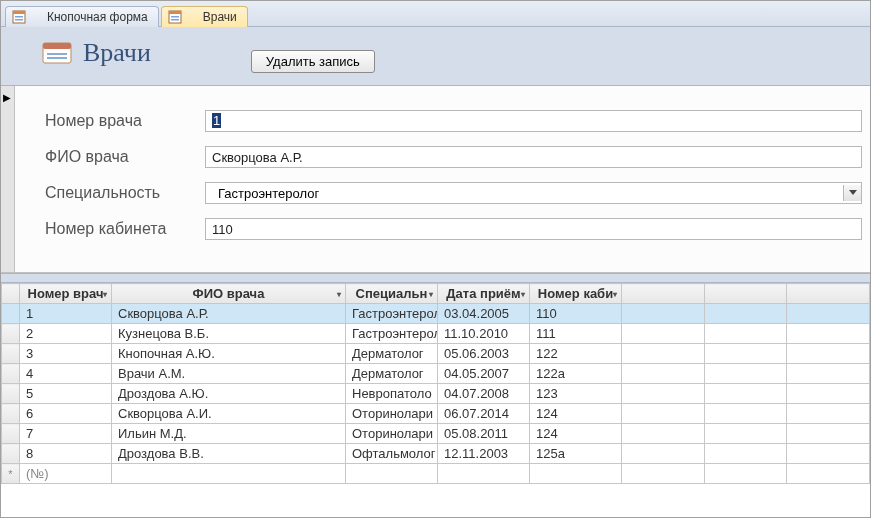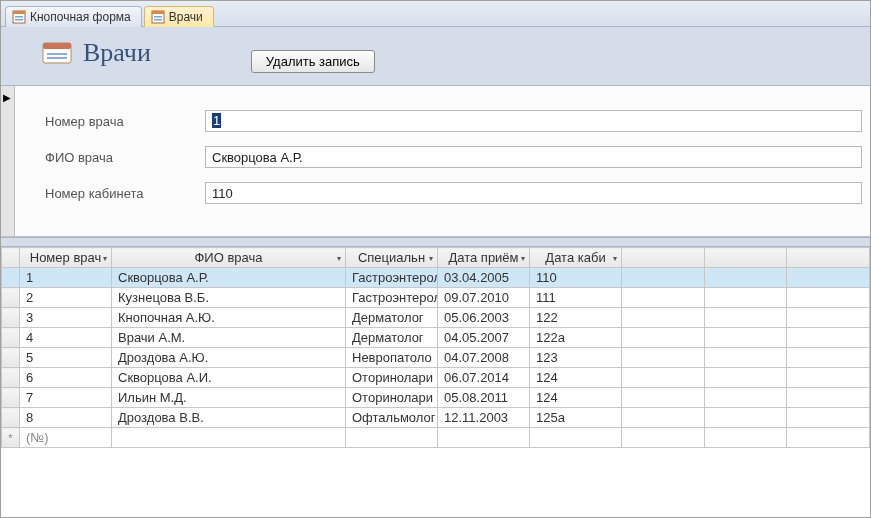--- a/index.html
+++ b/index.html
@@ -18,21 +18,21 @@
     display: flex;
     align-items: flex-end;
     height: 26px;
     background: linear-gradient(#e8edf5, #d8e0ec);
     border-bottom: 1px solid #a9b6ca;
     padding-left: 4px;
   }
   .tab {
     display: flex;
     align-items: center;
-    gap: 4px;
+    gap: 21px;
     padding: 3px 10px 3px 6px;
     margin-right: 2px;
     border: 1px solid #a9b6ca;
     border-bottom: none;
     border-radius: 4px 4px 0 0;
     background: linear-gradient(#f3f6fb, #dde4ef);
     font-size: 12px;
     color: #333;
     cursor: pointer;
     position: relative;
@@ -95,21 +95,21 @@
     padding: 24px 8px 18px 30px;
   }
   .field-row {
     display: flex;
     align-items: center;
     margin-bottom: 14px;
   }
   .field-label {
     width: 160px;
     color: #555;
-    font-size: 13px;
+    font-size: 16px;
   }
   .field-input {
     flex: 1;
     height: 22px;
     padding: 2px 6px;
     font-size: 13px;
     border: 1px solid #b8b8b8;
     background: #fff;
     color: #222;
   }
@@ -145,21 +145,21 @@
   .datasheet th, .datasheet td {
     border: 1px solid #c7c7c7;
     padding: 2px 6px;
     text-align: left;
     white-space: nowrap;
     overflow: hidden;
     height: 20px;
   }
   .datasheet th {
     background: linear-gradient(#f5f5f5,#e7e7e7);
-    font-weight: normal;
+    font-weight: bold;
     color: #333;
     position: relative;
     text-align: center;
   }
   .datasheet th .drop {
     position:absolute; right:4px; top:50%; transform:translateY(-50%);
     font-size:8px; color:#555;
   }
   .row-head {
     width: 18px;
@@ -227,20 +227,31 @@
     <span class="marker">▶</span>
   </div>
   <div class="fields">
     <div class="field-row">
       <div class="field-label">Номер врача</div>
       <div class="field-input"><span class="val-selected">1</span></div>
     </div>
     <div class="field-row">
       <div class="field-label">ФИО врача</div>
       <input class="field-input" value="Скворцова А.Р." style="">
+    </div>
+    <div class="field-row">
+      <div class="field-label">Специальность</div>
+      <div class="field-input combo">
+        <input class="combo-text" value="Гастроэнтеролог" style="">
+        <div class="combo-btn">
+          <svg width="8" height="6">
+              <polygon points="0,0 8,0 4,5" fill="#444"></polygon>
+            </svg>
+        </div>
+      </div>
     </div>
     <div class="field-row">
       <div class="field-label">Номер кабинета</div>
       <input class="field-input" value="110" style="">
     </div>
   </div>
 </div>
 
 <div class="divider"></div>
 
@@ -257,21 +268,21 @@
         <col>
         <col>
     </colgroup>
     <thead>
       <tr>
         <th class="row-head"></th>
         <th><span>Номер врач</span><span class="drop">▾</span></th>
         <th><span>ФИО врача</span><span class="drop">▾</span></th>
         <th><span>Специальн</span><span class="drop">▾</span></th>
         <th><span>Дата приём</span><span class="drop">▾</span></th>
-        <th><span>Дата каби</span><span class="drop">▾</span></th>
+        <th><span>Номер каби</span><span class="drop">▾</span></th>
         <th class="col-blank"></th>
         <th class="col-blank"></th>
         <th class="col-blank"></th>
       </tr>
     </thead>
     <tbody id="grid-body">
         <tr class="selected">
           <td class="row-head"></td>
           <td>1</td>
           <td class="col-fio">Скворцова А.Р.</td>
@@ -280,21 +291,21 @@
           <td>110</td>
           <td></td>
           <td></td>
           <td></td>
         </tr>
         <tr>
           <td class="row-head"></td>
           <td>2</td>
           <td class="col-fio">Кузнецова В.Б.</td>
           <td>Гастроэнтерол</td>
-          <td>09.07.2010</td>
+          <td>11.10.2010</td>
           <td>111</td>
           <td></td>
           <td></td>
           <td></td>
         </tr>
         <tr>
           <td class="row-head"></td>
           <td>3</td>
           <td class="col-fio">Кнопочная А.Ю.</td>
           <td>Дерматолог</td>

